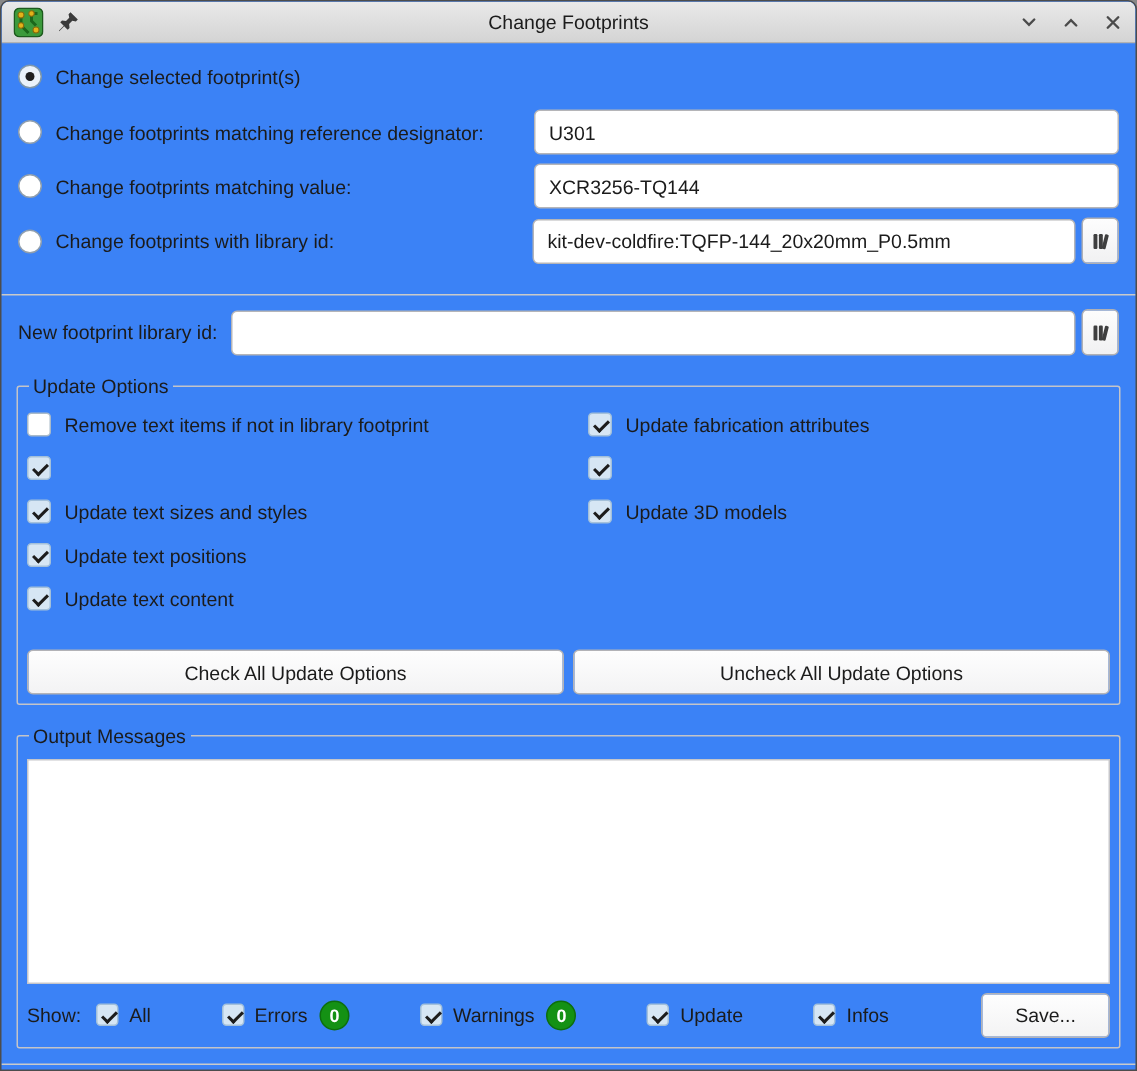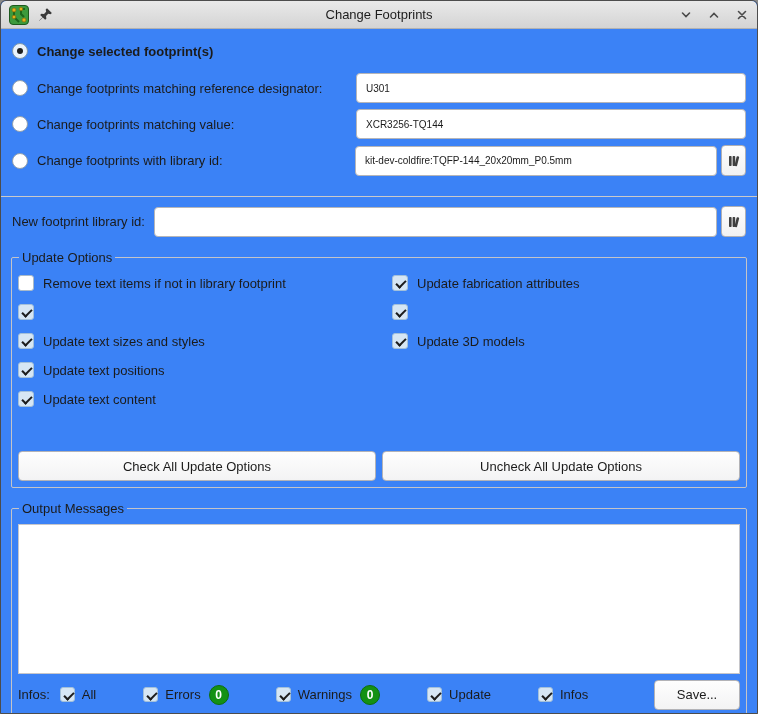--- a/index.html
+++ b/index.html
@@ -22,33 +22,33 @@
     font-size:13px; color:#1c1c1c; pointer-events:none;
   }
   .win-controls { margin-left:auto; display:flex; gap:14px; z-index:2; }
   .win-btn { width:14px; height:14px; display:flex; align-items:center; justify-content:center; cursor:pointer; }
   .app-icon { width:20px; height:20px; z-index:2; }
   .pin-icon { width:15px; height:15px; z-index:2; }
   
   .content { flex:1; display:flex; flex-direction:column; padding:10px 0 0 0; }
   .row { display:flex; align-items:center; padding:0 11px; }
   .radio-row { margin-bottom:6px; min-height:30px; }
-  .radio-row.first { margin-top:2px; margin-bottom:12px; min-height:20px;font-weight:bold; }
+  .radio-row.first { margin-top:2px; margin-bottom:12px; min-height:20px; }
   .radio {
     width:16px; height:16px; flex:0 0 16px; border-radius:50%;
     background:#ffffff; border:1px solid #909fae; position:relative; margin-right:9px;
   }
   .radio.checked { background:#eaf2fa; border-color:#7e97ab; }
   .radio.checked::after {
     content:''; position:absolute; left:4px; top:4px; width:6px; height:6px;
     border-radius:50%; background:#1f1f1f;
   }
   .field {
     height:30px; background:#fff; border:1px solid #b5b5b8; border-radius:4px;
-    padding:0 9px; font-family:"Liberation Sans",sans-serif; font-size:10px; color:#1b1b1b; outline:none;
+    padding:0 9px; font-family:"Liberation Sans",sans-serif; font-size:13px; color:#1b1b1b; outline:none;
   }
   .field.w390 { width:390px; margin-left:auto; }
   .field.w362 { width:362px; margin-left:auto; }
   .browse-btn {
     width:25px; height:31px; margin-left:4px; flex:0 0 25px;
     background:linear-gradient(#fdfdfd,#f1f1f2); border:1px solid #b0b0b4; border-radius:4px;
     display:flex; align-items:center; justify-content:center; cursor:pointer;
   }
   .hr { border:none; border-top:1px solid #cacaca; margin:14px 0 0 0; }
   .newlib-row { margin-top:9px; }
@@ -67,21 +67,21 @@
   .checkbox {
     width:16px; height:16px; flex:0 0 16px; border-radius:3px; position:relative;
     background:#fff; border:1px solid #a9bac9; margin-right:9px;
   }
   .checkbox.checked { background:#d6e6f4; border-color:#a3c0da; }
   .checkbox.checked::after {
     content:''; position:absolute; left:3px; top:4px; width:8px; height:4px;
     border-left:2px solid #1c1c1c; border-bottom:2px solid #1c1c1c;
     transform:rotate(-45deg);
   }
-  .group-btn-row { display:flex; gap:6px; margin-top:33px; }
+  .group-btn-row { display:flex; gap:6px; margin-top:15px; }
   .btn {
     background:linear-gradient(#fefefe,#f3f3f4); border:1px solid #b3b3b7; border-radius:4px;
     font-family:"Liberation Sans",sans-serif; font-size:13px; color:#1b1b1b; cursor:pointer;
   }
   .group-btn { flex:1; height:30px; }
   
   .msg-panel {
     height:150px; background:#ffffff; border:1px solid #c6c6ca; margin:0 0 5px 0;
   }
   .show-row { display:flex; align-items:center; height:31px; }
@@ -226,21 +226,21 @@
       <div class="group-btn-row">
         <button class="btn group-btn">Check All Update Options</button>
         <button class="btn group-btn">Uncheck All Update Options</button>
       </div>
     </fieldset>
 
     <fieldset>
       <legend>Output Messages</legend>
       <div class="msg-panel"></div>
       <div class="show-row">
-        <span class="show-label">Infos:</span>
+        <span class="show-label">Show:</span>
         <div class="filter-item">
           <div class="checkbox checked"></div>
           <span>All</span>
         </div>
         <div class="filter-item">
           <div class="checkbox checked"></div>
           <span>Errors</span>
           <span class="badge">0</span>
         </div>
         <div class="filter-item">

